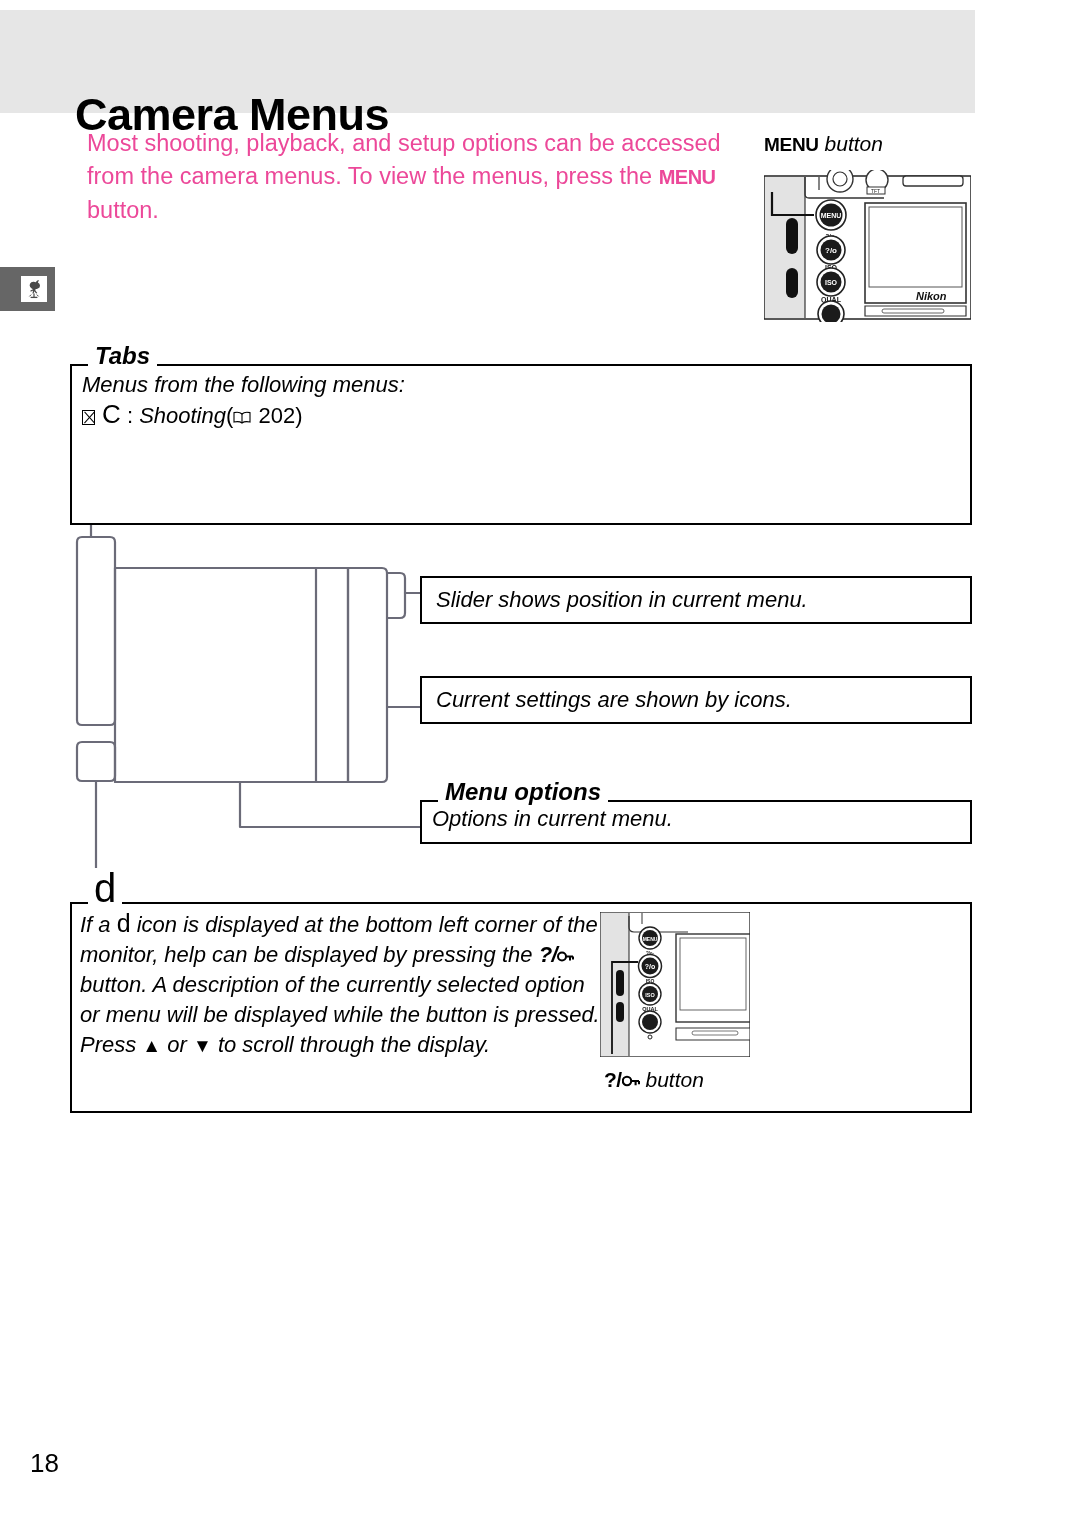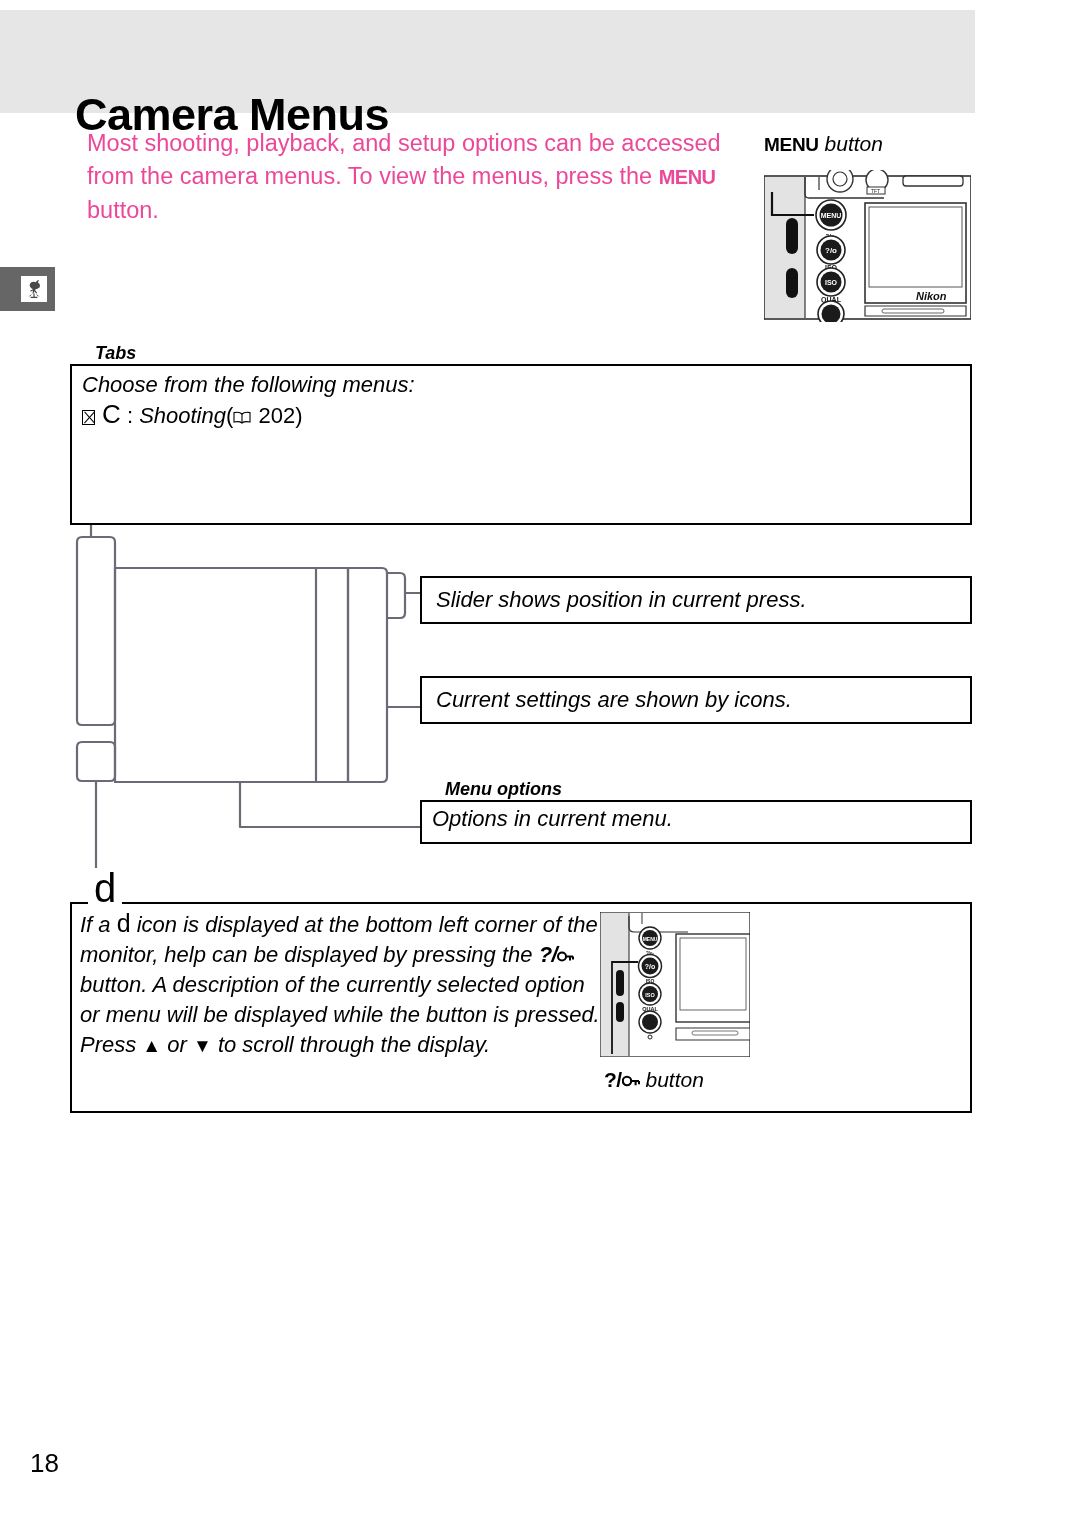--- a/index.html
+++ b/index.html
@@ -122,21 +122,21 @@
     position: absolute;
     border: 2px solid #000000;
     background: #ffffff;
     box-sizing: border-box;
   }
   .section-title {
     position: absolute;
     background: #ffffff;
     font-weight: bold;
     font-style: italic;
-    font-size: 18px;
+    font-size: 24px;
     padding: 0 7px;
     white-space: nowrap;
     line-height: 1;
   }
   .section-rule {
     position: absolute;
     height: 2px;
     background: #000000;
   }
 
@@ -364,21 +364,21 @@
       <path d="M7.6 19.4 L14.4 19.4" stroke="#4a4a4a" stroke-width="1.3"></path>
       <path d="M8.2 16.6 L6.4 18.4 M13.8 16.6 L15.6 18.4" stroke="#4a4a4a" stroke-width="1"></path>
     </svg>
   </div>
 </div>
 
 <div class="section" id="tabs-section"></div>
 <div class="section-rule" id="tabs-rule"></div>
 <div class="section-title" id="tabs-title">Tabs</div>
 
-<div id="tabs-intro">Choose from the following menus:</div>
+<div id="tabs-intro">Menus from the following menus:</div>
 
 <div class="tab-col" id="tab-col-left">
   <span class="tab-row">
     <span class="missing-glyph"></span><span class="tabletter">C</span><span> : </span><span class="it">Shooting</span><span>(</span><span class="book-icon"><svg width="18" height="13" viewBox="0 0 18 13">
           <path d="M9 3 C7 1 4 1 1 1.6 L1 11 C4 10.4 7 10.4 9 12 C11 10.4 14 10.4 17 11 L17 1.6 C14 1 11 1 9 3 Z" fill="#fff" stroke="#000" stroke-width="1.1"></path>
           <path d="M9 3 L9 12" stroke="#000" stroke-width="1.1"></path>
         </svg></span><span> 202</span><span>)</span>
   </span>
 </div>
 
@@ -409,21 +409,21 @@
       <path d="M317 182 L360 182"></path>
 
       <path d="M170 257 L170 302 L360 302"></path>
 
       <path d="M26 257 L26 356"></path>
     </g>
   </svg>
 </div>
 
 <div class="callout" id="callout-slider">
-  <span>Slider shows position in current press.</span>
+  <span>Slider shows position in current menu.</span>
 </div>
 <div class="callout" id="callout-settings">
   <span>Current settings are shown by icons.</span>
 </div>
 
 <div class="section" id="menuopts-section"></div>
 <div class="section-rule" id="menuopts-rule"></div>
 <div class="section-title" id="menuopts-title">Menu options</div>
 <div id="menuopts-text">Options in current menu.</div>
 

